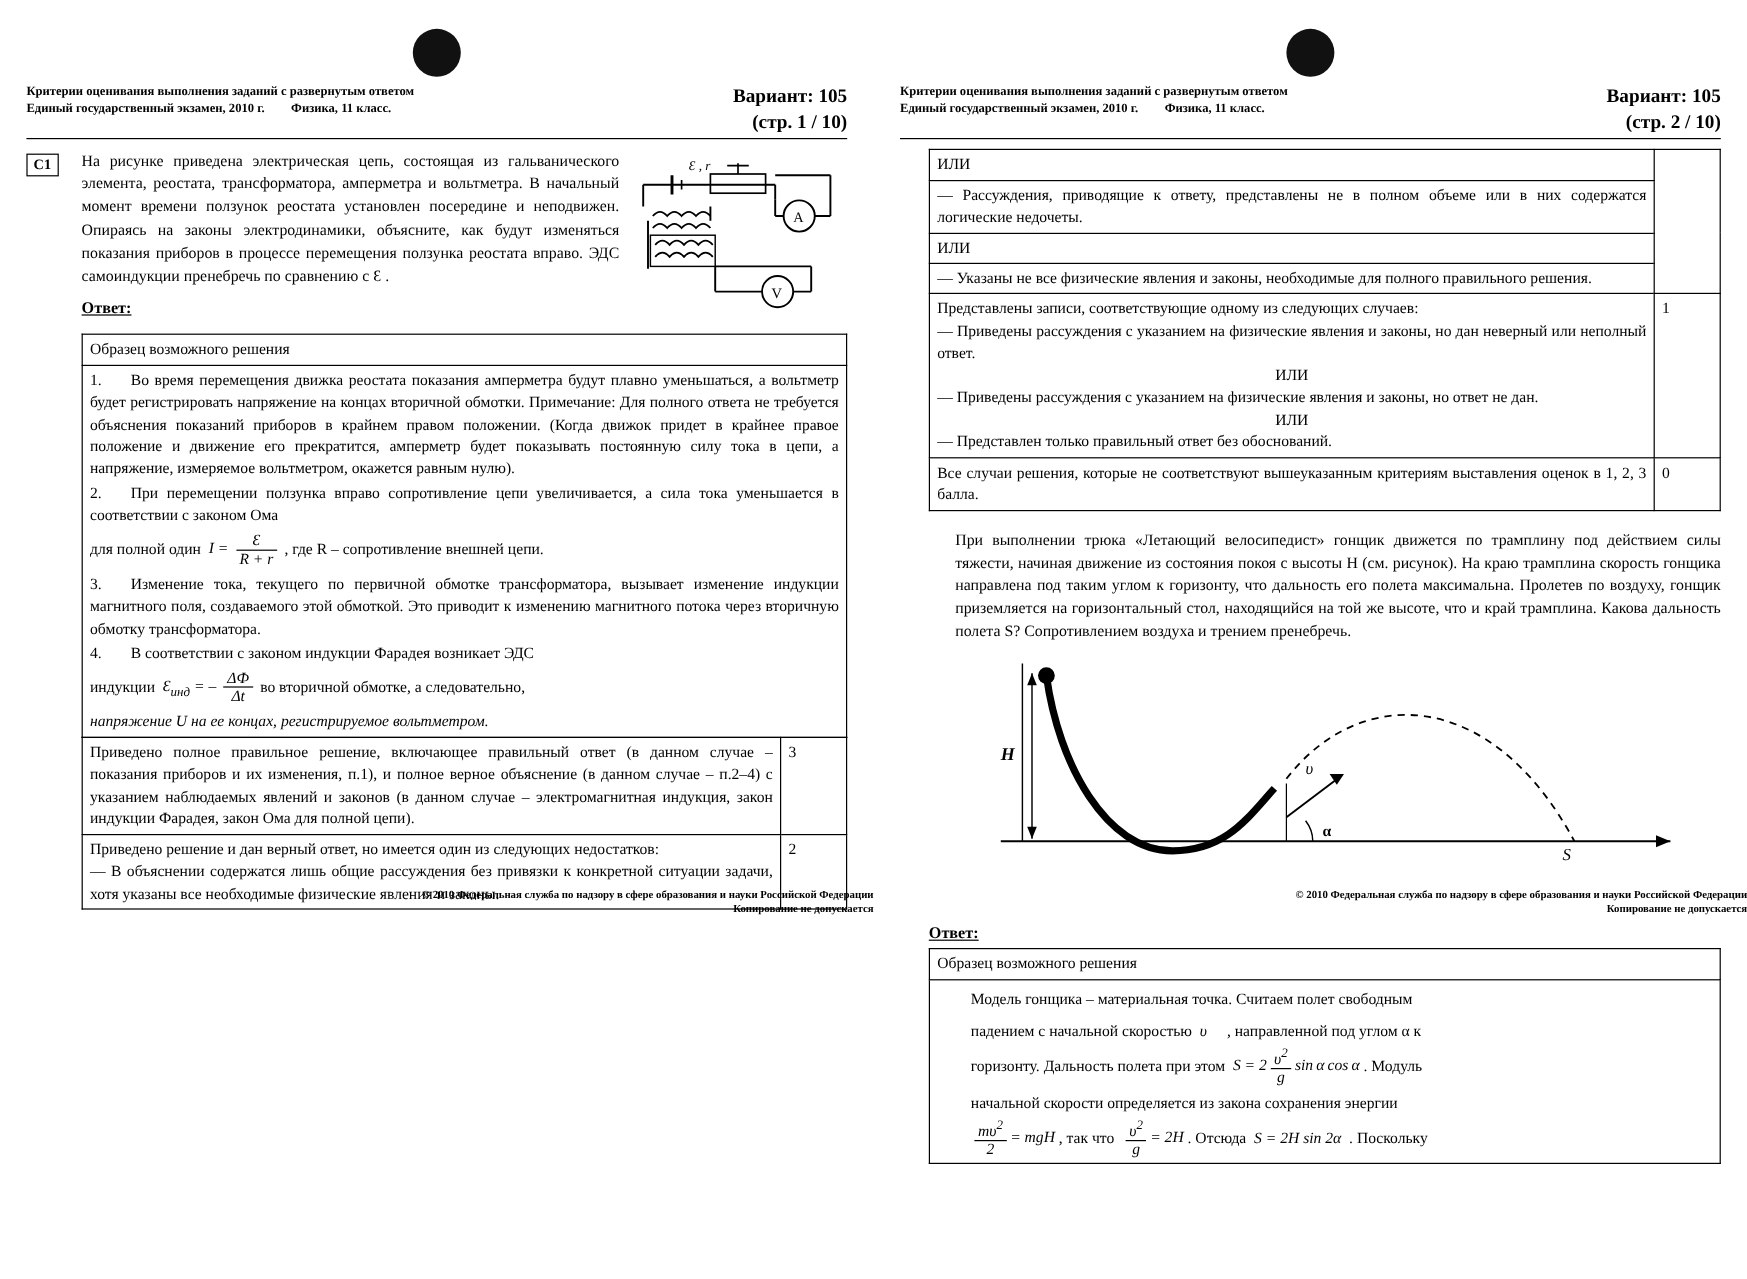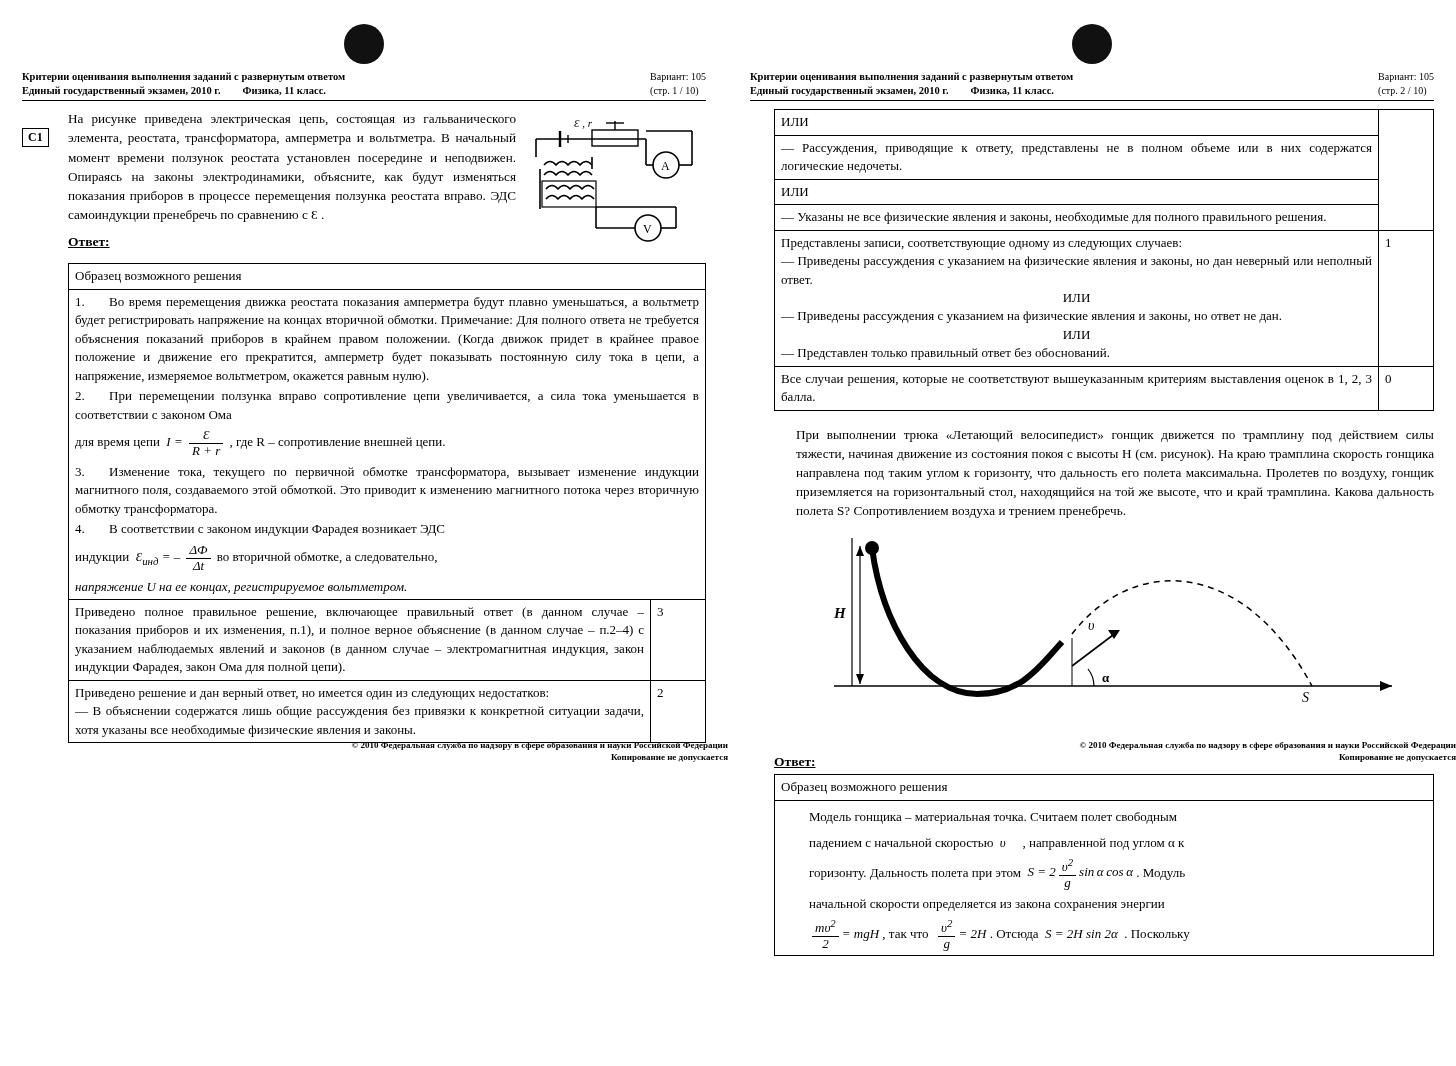--- a/index.html
+++ b/index.html
@@ -4,21 +4,21 @@
 <style>
   html,body{margin:0;padding:0;background:#fff;}
   body{width:1456px;height:1066px;font-family:"Liberation Serif",serif;color:#000;position:relative;overflow:hidden;}
   .page{position:absolute;top:0;height:778px;width:728px;box-sizing:border-box;padding:10px 22px 0 22px;}
   .page-left{left:0;}
   .page-right{left:728px;}
   .punch{width:40px;height:40px;border-radius:50%;background:#111;margin:14px auto 6px auto;}
   .hdr{display:flex;justify-content:space-between;align-items:flex-start;font-size:10.5px;line-height:1.35;}
   .hdr .l{font-weight:bold;}
   .hdr .l .sub{font-weight:bold;display:flex;gap:22px;}
-  .hdr .r{text-align:left;font-size:10px;font-weight:normal;}
+  .hdr .r{text-align:right;font-size:16px;font-weight:bold;}
   .rule{border-bottom:1.6px solid #000;margin:2px 0 8px 0;}
   .tasktag{position:absolute;border:1.4px solid #000;padding:1px 5px;font-size:12px;font-weight:bold;background:#fff;}
   .body-txt{font-size:13.2px;line-height:1.45;text-align:justify;}
   .indent{margin-left:46px;}
   .otvet{font-size:13.5px;font-weight:bold;text-decoration:underline;margin:10px 0 4px 46px;}
   table.box{border-collapse:collapse;width:calc(100% - 46px);margin-left:46px;padding-left:44px;}
   table.box td,table.box th{border:1.2px solid #000;padding:3px 6px;font-size:13px;line-height:1.42;vertical-align:top;text-align:justify;font-weight:normal;}
   td.center{text-align:center;}
   td.score{text-align:center;width:42px;}
   .sample-hd{text-align:center;font-size:13.2px;}
@@ -108,21 +108,21 @@
     <tbody>
         <tr>
       <td class="center sample-hd">Образец возможного решения</td>
     </tr>
     <tr>
       <td>
         <div class="flowtxt">
           <p><span class="num">1.</span><span>Во время перемещения движка реостата показания амперметра будут плавно уменьшаться, а вольтметр будет регистрировать напряжение на концах вторичной обмотки. Примечание: Для полного ответа не требуется объяснения показаний приборов в крайнем правом положении. (Когда движок придет в крайнее правое положение и движение его прекратится, амперметр будет показывать постоянную силу тока в цепи, а напряжение, измеряемое вольтметром, окажется равным нулю).</span></p>
           <p style="margin-top:2px;"><span class="num">2.</span><span>При перемещении ползунка вправо сопротивление цепи увеличивается, а сила тока уменьшается в соответствии с законом Ома</span></p>
           <p style="margin:4px 0;line-height:2.1;">
-            <span>для время цепи</span>
+            <span>для полной один</span>
             <span class="it">&nbsp;I&nbsp;=&nbsp;<span class="frac"><span class="n">Ɛ</span><span class="d">R + r</span></span></span>
             <span>, где R – сопротивление внешней цепи.</span>
           </p>
           <p><span class="num">3.</span><span>Изменение тока, текущего по первичной обмотке трансформатора, вызывает изменение индукции магнитного поля, создаваемого этой обмоткой. Это приводит к изменению магнитного потока через вторичную обмотку трансформатора.</span></p>
           <p style="margin-top:2px;"><span class="num">4.</span><span>В соответствии с законом индукции Фарадея возникает ЭДС</span></p>
           <p style="margin:4px 0;line-height:2.1;">
             <span>индукции</span>
             <span class="it">&nbsp;Ɛ<sub>инд</sub>&nbsp;=&nbsp;–&nbsp;<span class="frac"><span class="n">ΔФ</span><span class="d">Δt</span></span></span>
             <span>во вторичной обмотке, а следовательно,</span>
           </p>

